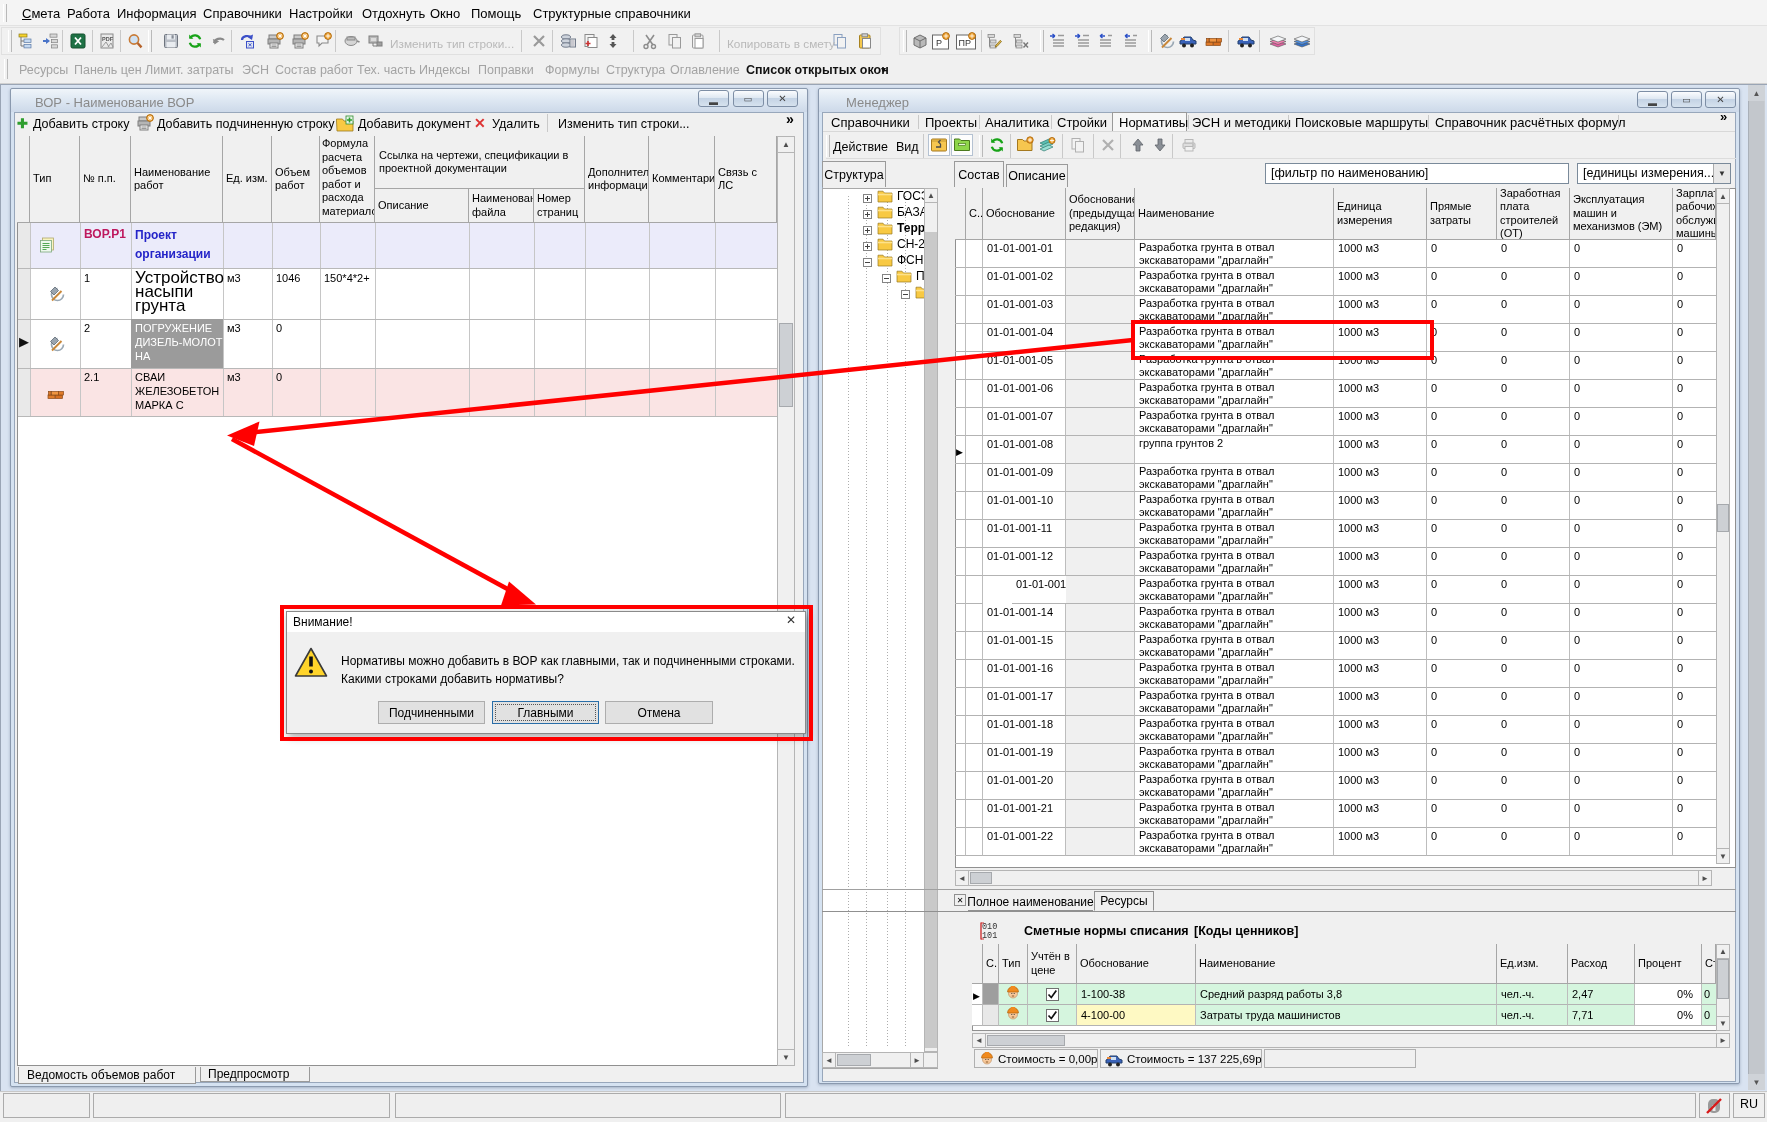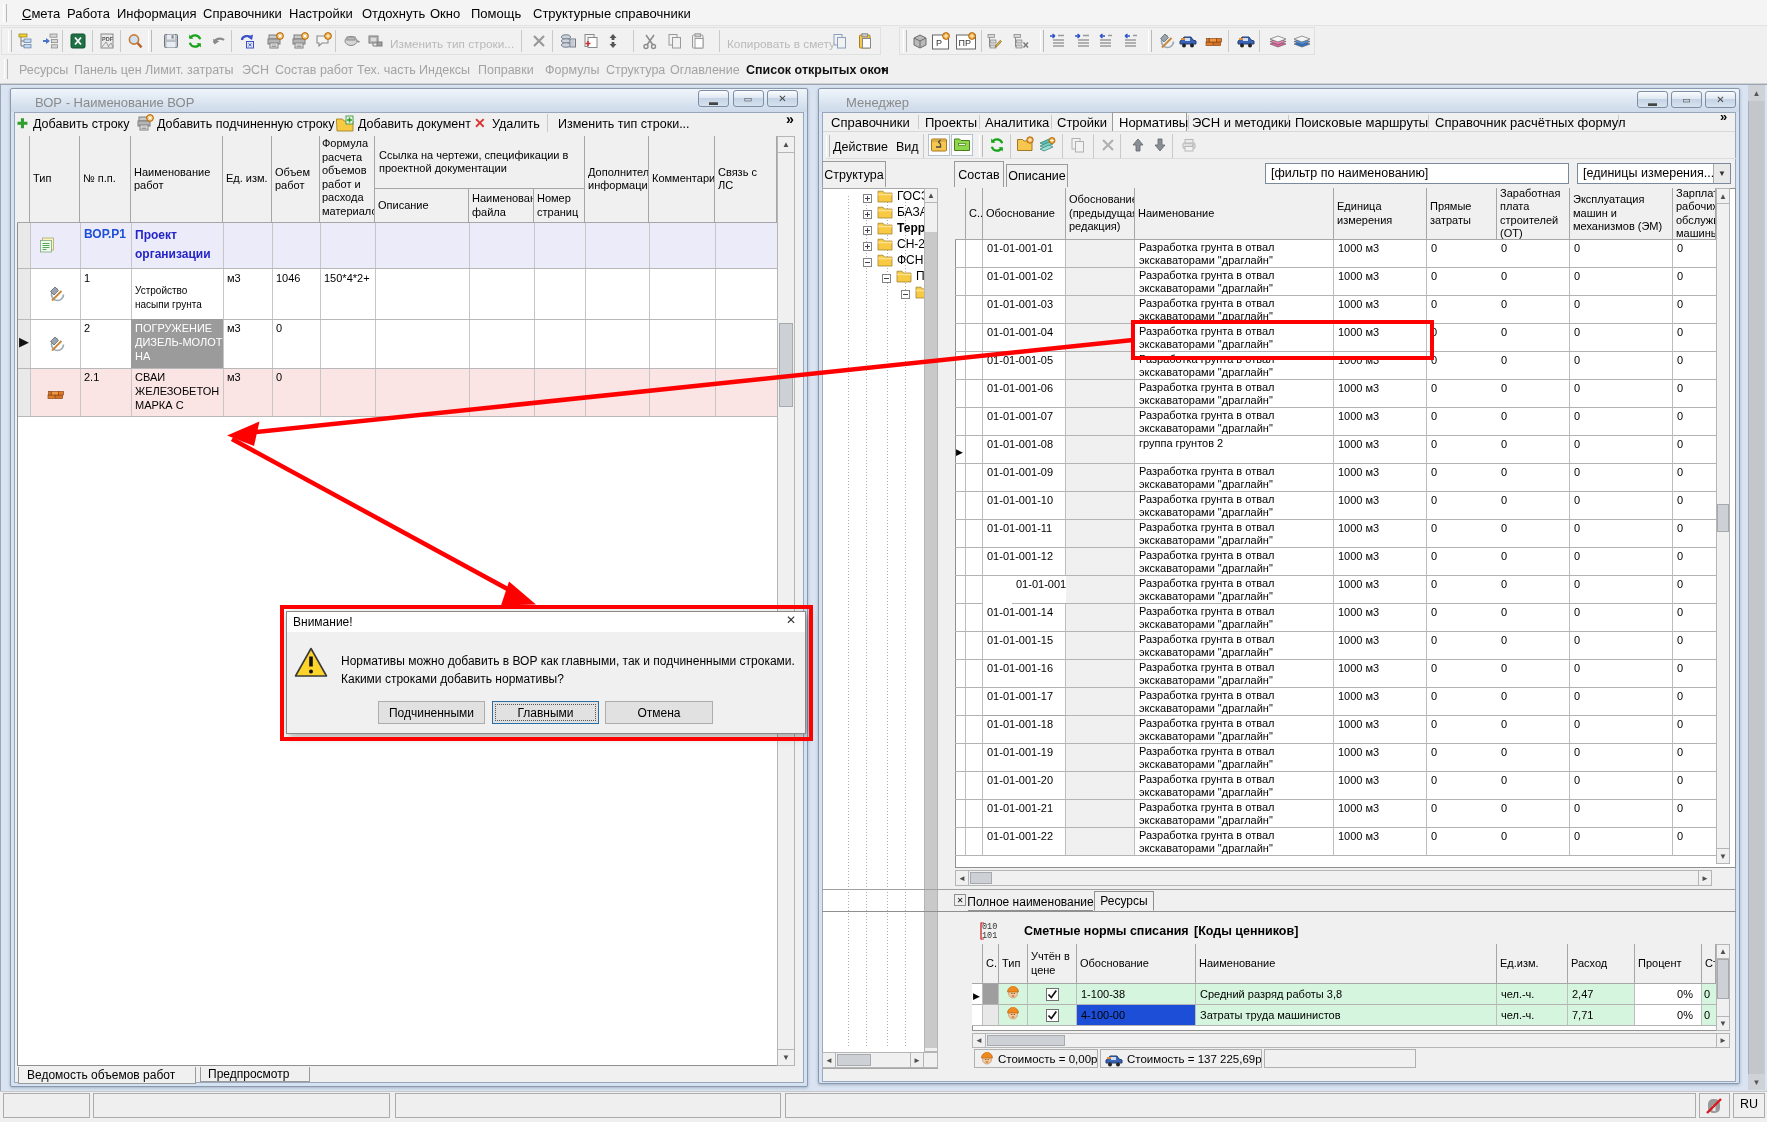--- a/index.html
+++ b/index.html
@@ -366,29 +366,29 @@
 <div class="a " style="left:715px;top:223px;width:1px;height:193px;background:#c6c6c6;"></div>
 <div class="a " style="left:18px;top:268px;width:759px;height:1px;background:#b8b8b8;"></div>
 <div class="a " style="left:18px;top:319px;width:759px;height:1px;background:#b8b8b8;"></div>
 <div class="a " style="left:18px;top:368px;width:759px;height:1px;background:#b8b8b8;"></div>
 <div class="a " style="left:18px;top:416px;width:759px;height:1px;background:#b8b8b8;"></div>
 <div class="a " style="left:38px;top:236px;width:18px;height:18px;"><svg width="18" height="18" viewBox="0 0 18 18">
       <rect x="4.5" y="2" width="11" height="12" fill="#f8f4c0" stroke="#b0a86a" stroke-width=".8"></rect>
       <rect x="2.5" y="4.5" width="11" height="11.5" fill="#eef8ee" stroke="#7aa87a" stroke-width=".8"></rect>
       <path d="M4.5 7.5h7M4.5 9.5h7M4.5 11.5h7M4.5 13.5h4" stroke="#55a855" stroke-width="1"></path>
     </svg></div>
-<div class="a" style="left:84px;top:227px;white-space:nowrap;font-size:12px;"><b style="color:#1d4ed8;">ВОР.Р1</b></div>
+<div class="a" style="left:84px;top:227px;white-space:nowrap;font-size:12px;"><b style="color:#be185d;">ВОР.Р1</b></div>
 <div class="a " style="left:135px;top:226px;width:86px;height:40px;font-size:12px;font-weight:bold;color:#2424c8;line-height:19px;">Проект организации</div>
 <div class="a " style="left:47px;top:285px;width:20px;height:18px;"><svg width="20" height="18" viewBox="0 0 20 18">
       <path d="M16.5 9.5a6 6 0 1 1-6-6" fill="none" stroke="#9aa8b4" stroke-width="1.7"></path>
       <path d="M5 15.5L14.5 6" stroke="#c8883a" stroke-width="2"></path>
       <path d="M3.5 6.5L8 2l3.5 3.5L7 10z" fill="#9aa4ae" stroke="#5e6a74" stroke-width=".8"></path>
     </svg></div>
 <div class="a" style="left:84px;top:272px;white-space:nowrap;font-size:11px;">1</div>
-<div class="a " style="left:135px;top:284px;width:86px;height:30px;font-size:10px;line-height:14px;">Устройство насыпи грунта</div>
+<div class="a " style="left:135px;top:271px;width:86px;height:30px;font-size:17px;line-height:14px;">Устройство насыпи грунта</div>
 <div class="a" style="left:227px;top:272px;white-space:nowrap;font-size:11px;">м3</div>
 <div class="a" style="left:276px;top:272px;white-space:nowrap;font-size:11px;">1046</div>
 <div class="a" style="left:324px;top:272px;white-space:nowrap;font-size:11px;">150*4*2+</div>
 <div class="a" style="left:19px;top:334px;white-space:nowrap;font-size:13px;color:#111;">▶</div>
 <div class="a " style="left:47px;top:335px;width:20px;height:18px;"><svg width="20" height="18" viewBox="0 0 20 18">
       <path d="M16.5 9.5a6 6 0 1 1-6-6" fill="none" stroke="#9aa8b4" stroke-width="1.7"></path>
       <path d="M5 15.5L14.5 6" stroke="#c8883a" stroke-width="2"></path>
       <path d="M3.5 6.5L8 2l3.5 3.5L7 10z" fill="#9aa4ae" stroke="#5e6a74" stroke-width=".8"></path>
     </svg></div>
 <div class="a" style="left:84px;top:322px;white-space:nowrap;font-size:11px;">2</div>
@@ -924,21 +924,21 @@
       <circle cx="9.2" cy="9.5" r=".6" fill="#333"></circle>
       <path d="M6.8 12h2.4" stroke="#8a5a2a"></path>
     </svg>
   </div>
 <div class="a " style="left:1028px;top:1005px;width:49px;height:21px;background:#d5f5de;border-right:1px solid #bdbdbd;border-bottom:1px solid #b3b3b3;display:flex;align-items:center;justify-content:center;">
     <svg width="13" height="13" viewBox="0 0 13 13">
       <rect x=".5" y=".5" width="12" height="12" fill="#fff" stroke="#707070"></rect>
       <path d="M2.5 6.5l2.8 3 5-7" stroke="#111" stroke-width="1.7" fill="none"></path>
     </svg>
   </div>
-<div class="a " style="left:1077px;top:1005px;width:119px;height:21px;background:#1d4ed8;font-size:11px;padding:4px;border-right:1px solid #bdbdbd;border-bottom:1px solid #b3b3b3;">4-100-00</div>
+<div class="a " style="left:1077px;top:1005px;width:119px;height:21px;background:#fef9c3;font-size:11px;padding:4px;border-right:1px solid #bdbdbd;border-bottom:1px solid #b3b3b3;">4-100-00</div>
 <div class="a " style="left:1196px;top:1005px;width:301px;height:21px;background:#d5f5de;font-size:11px;padding:4px;border-right:1px solid #bdbdbd;border-bottom:1px solid #b3b3b3;">Затраты труда машинистов</div>
 <div class="a " style="left:1497px;top:1005px;width:71px;height:21px;background:#d5f5de;font-size:11px;padding:4px;border-right:1px solid #bdbdbd;border-bottom:1px solid #b3b3b3;">чел.-ч.</div>
 <div class="a " style="left:1568px;top:1005px;width:67px;height:21px;background:#d5f5de;font-size:11px;padding:4px;border-right:1px solid #bdbdbd;border-bottom:1px solid #b3b3b3;">7,71</div>
 <div class="a " style="left:1635px;top:1005px;width:67px;height:21px;background:#fff;font-size:11px;padding:4px 8px;border-right:1px solid #bdbdbd;border-bottom:1px solid #b3b3b3;text-align:right;">0%</div>
 <div class="a " style="left:1702px;top:1005px;width:14px;height:21px;background:#d5f5de;font-size:11px;padding:4px 2px;border-bottom:1px solid #b3b3b3;">0</div>
 <div class="a " style="left:1716px;top:944px;width:14px;height:87px;background:#f0f0f0;border:1px solid #b5b5b5;"></div>
 <div class="sbtn" style="left:1716px;top:944px;width:14px;height:15px;">▲</div>
 <div class="sbtn" style="left:1716px;top:1016px;width:14px;height:15px;">▼</div>
 <div class="thumb" style="left:1717px;top:959px;width:12px;height:40px;"></div>
 <div class="a " style="left:972px;top:1033px;width:758px;height:15px;background:#f0f0f0;border:1px solid #b5b5b5;"></div>

